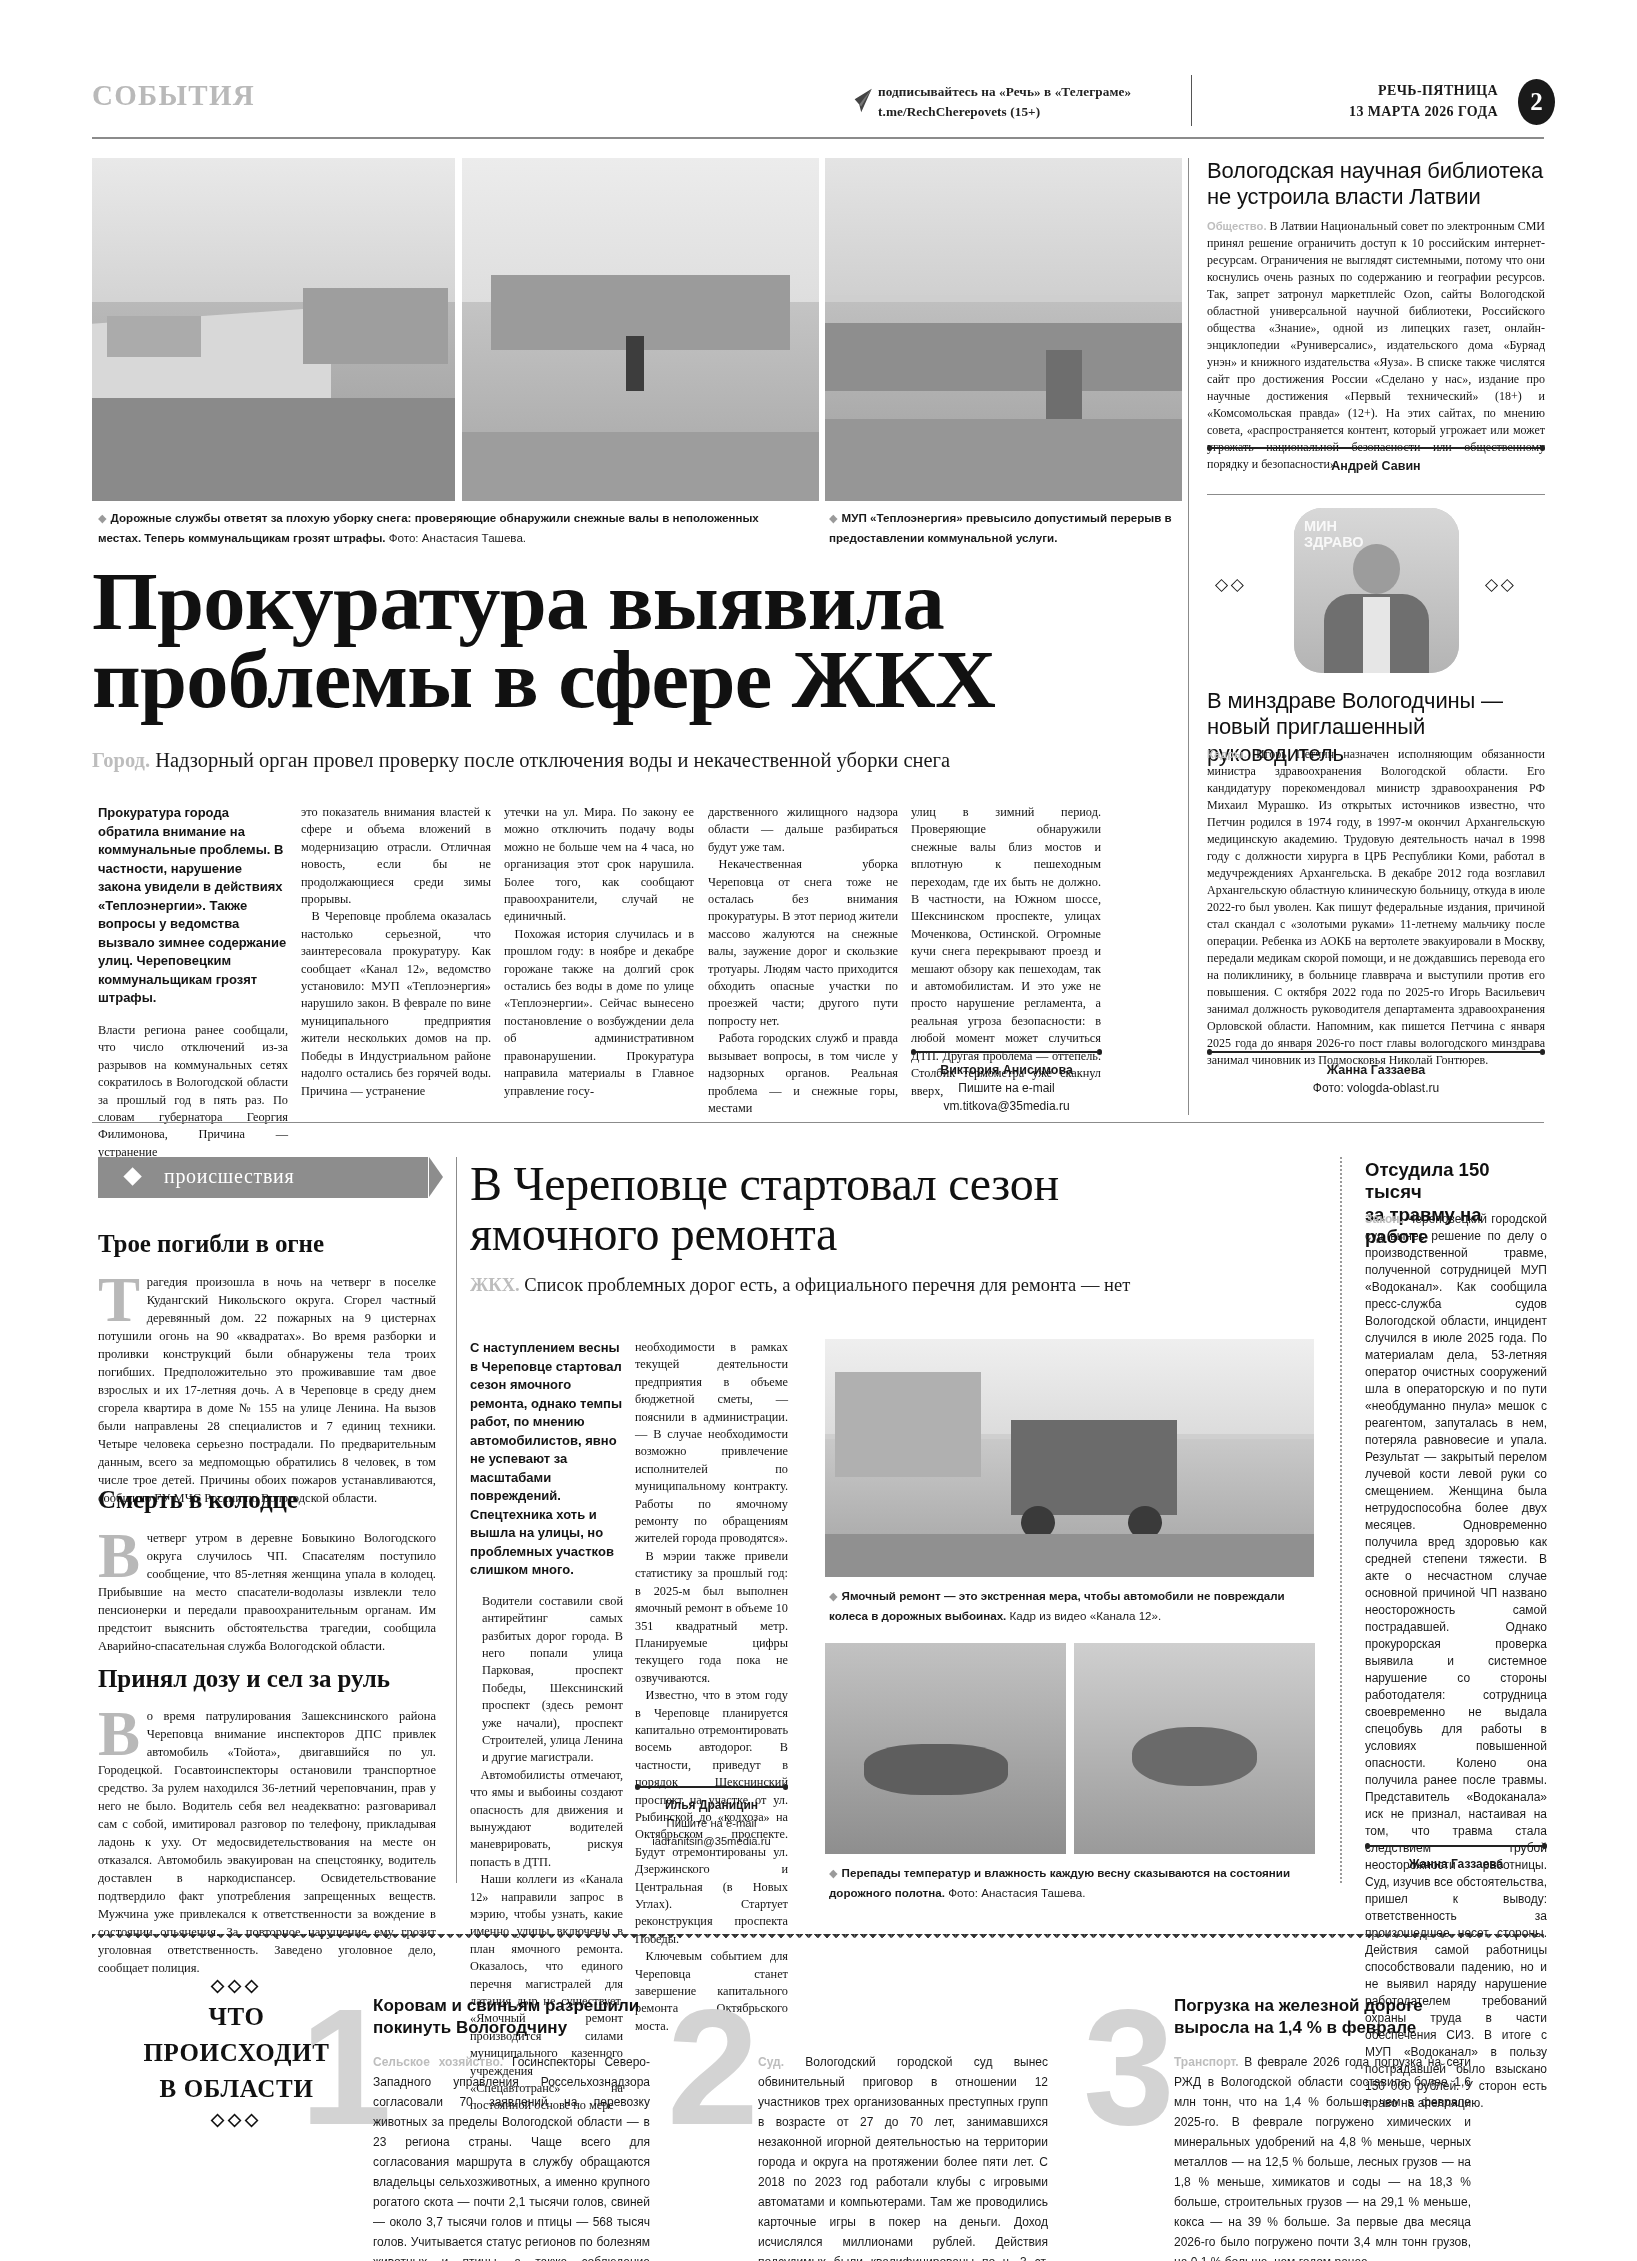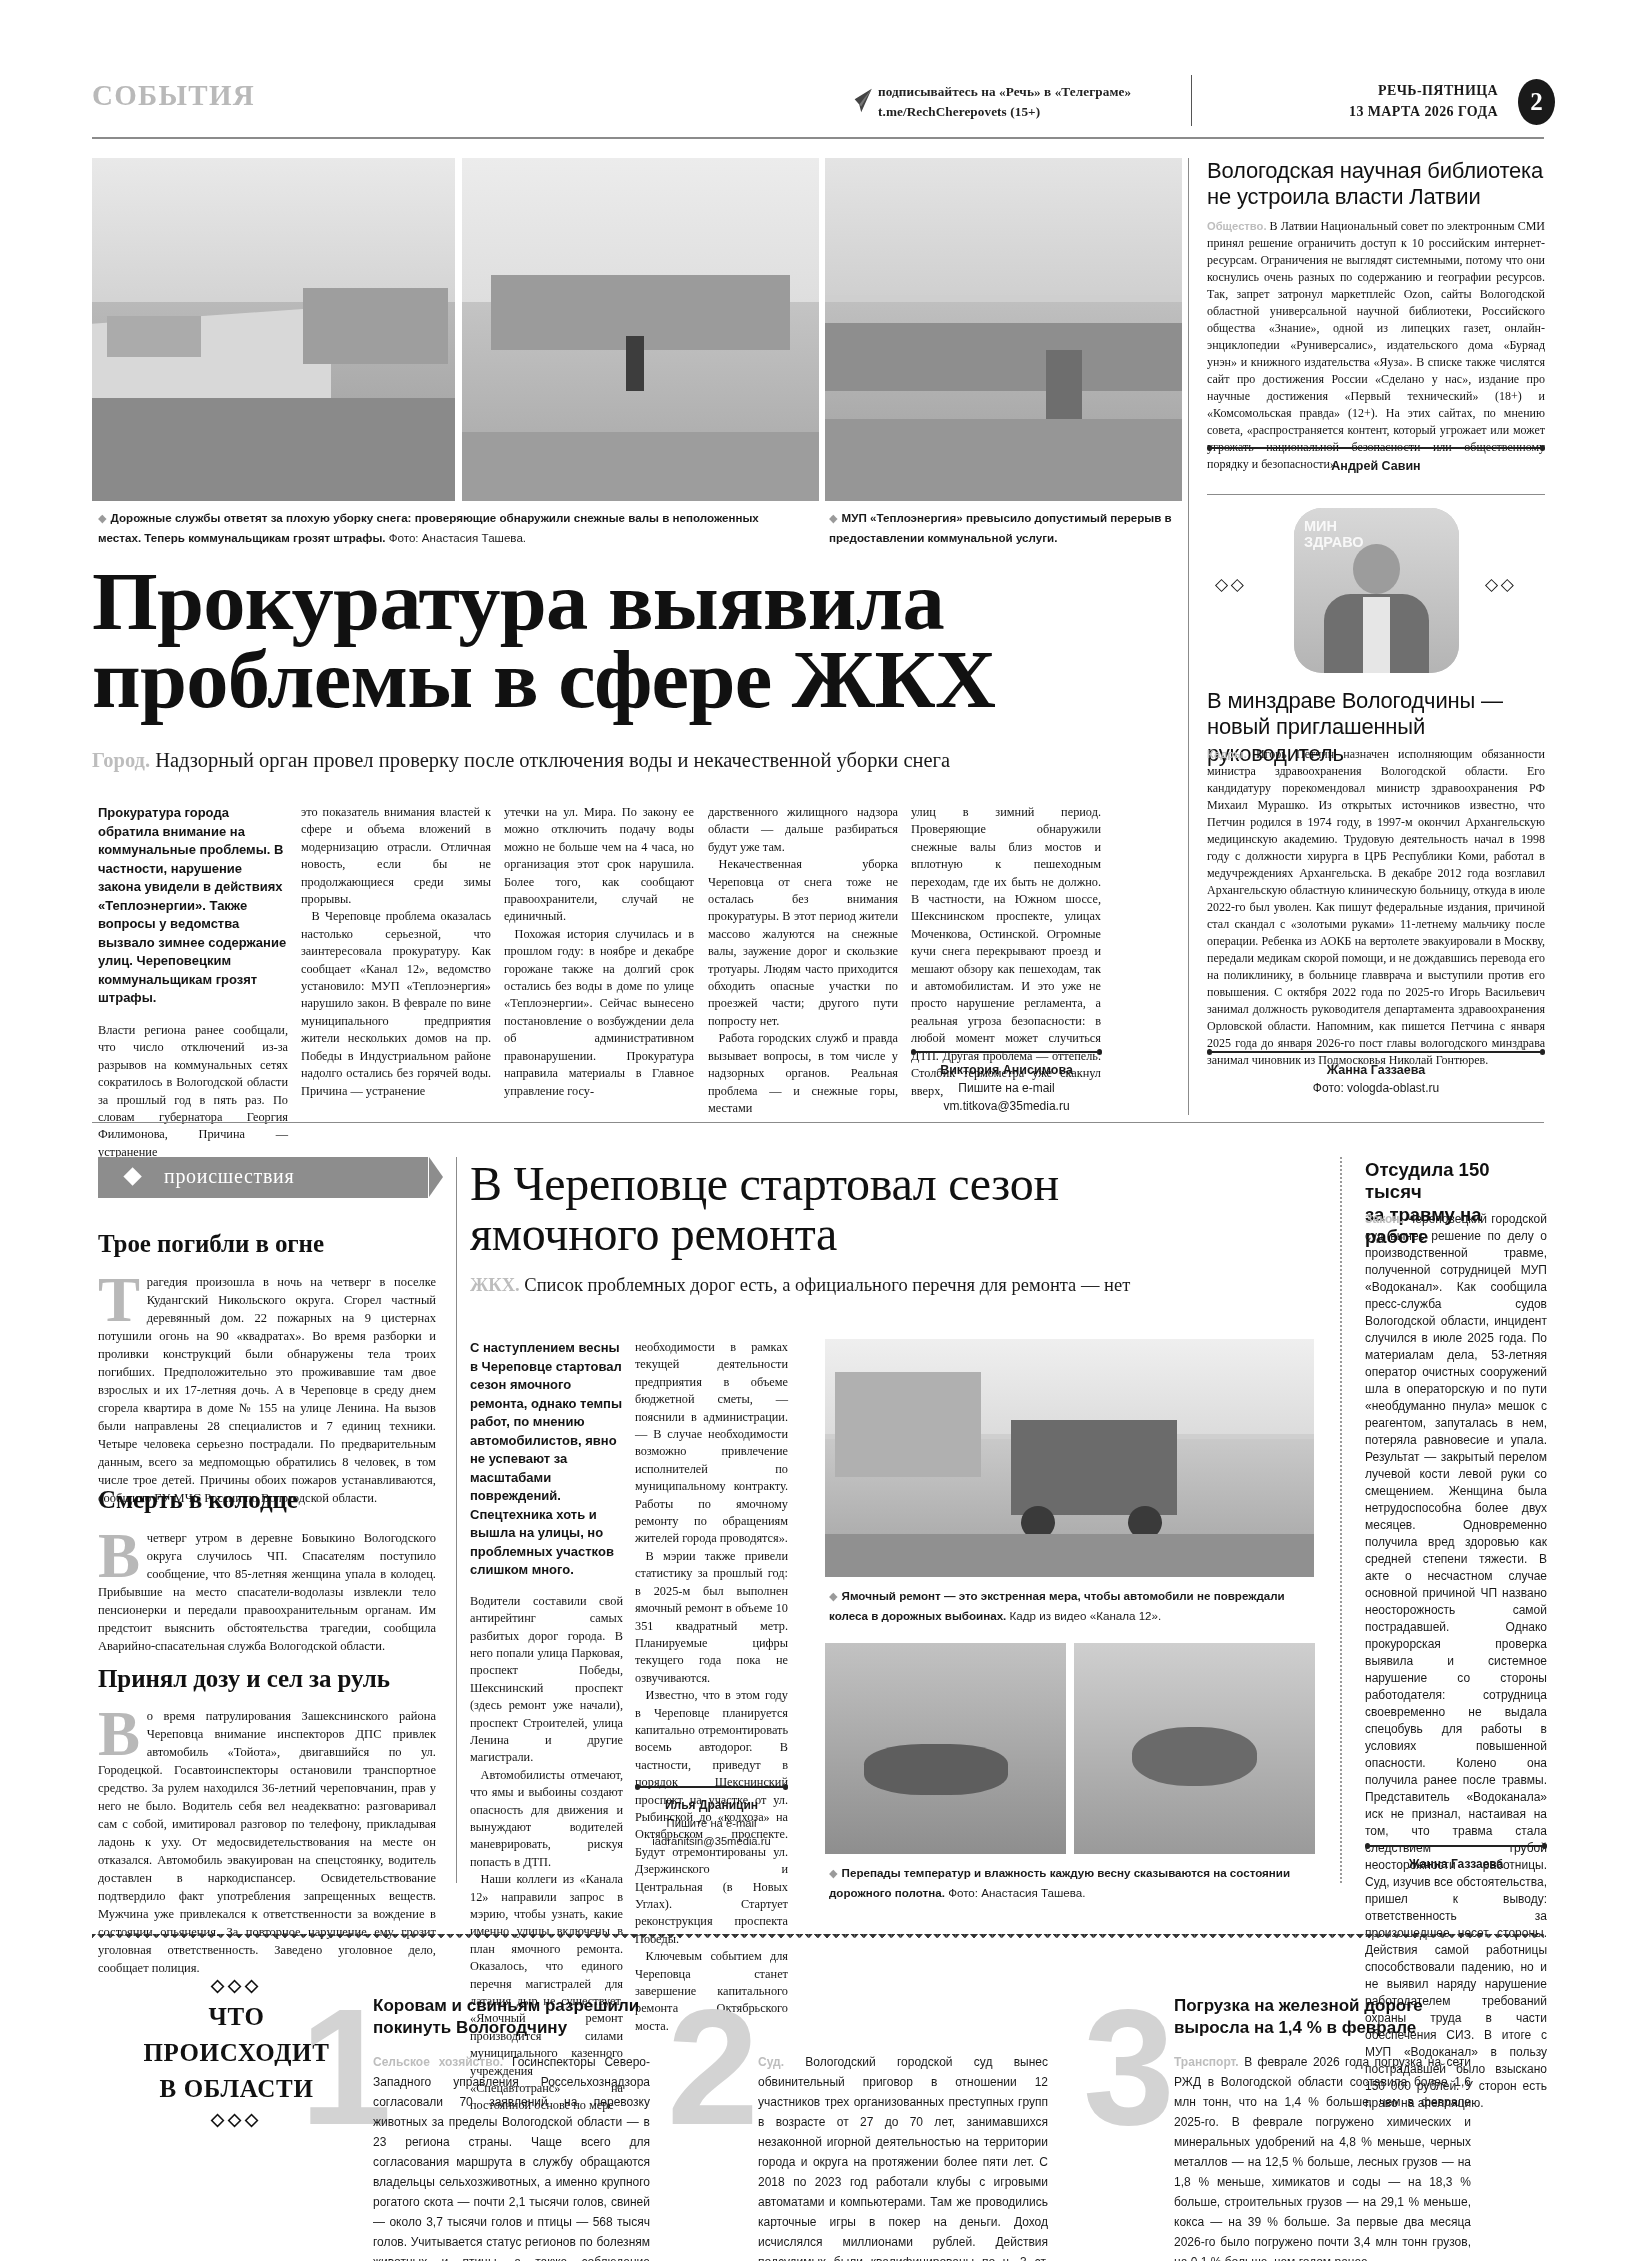--- a/index.html
+++ b/index.html
@@ -284,21 +284,21 @@
     <div>В Череповце стартовал сезон</div>
     <div>ямочного ремонта</div>
   </div>
   <div class="midsub" style="left:470px;top:1274px;width:852px;">
     <span class="kicker">ЖКХ.</span>
     <span>Список проблемных дорог есть, а официального перечня для ремонта — нет</span>
   </div>
 
   <div class="col" style="left:470px;top:1339px;width:153px;">
     <p class="lead noind">С наступлением весны в Череповце стартовал сезон ямочного ремонта, однако темпы работ, по мнению автомобилистов, явно не успевают за масштабами повреждений. Спецтехника хоть и вышла на улицы, но проблемных участков слишком много.</p>
-    <p class="noind" style="margin-top:13.2px;">Водители составили свой антирейтинг самых разбитых дорог города. В него попали улица Парковая, проспект Победы, Шекснинский проспект (здесь ремонт уже начали), проспект Строителей, улица Ленина и другие магистрали.</p>
+    <p class="noind" style="margin-top:13.2px;margin-left:12px;">Водители составили свой антирейтинг самых разбитых дорог города. В него попали улица Парковая, проспект Победы, Шекснинский проспект (здесь ремонт уже начали), проспект Строителей, улица Ленина и другие магистрали.</p>
     <p>Автомобилисты отмечают, что ямы и выбоины создают опасность для движения и вынуждают водителей маневрировать, рискуя попасть в ДТП.</p>
     <p>Наши коллеги из «Канала 12» направили запрос в мэрию, чтобы узнать, какие именно улицы включены в план ямочного ремонта. Оказалось, что единого перечня магистралей для латания дыр не существует. «Ямочный ремонт производится силами муниципального казенного учреждения «Спецавтотранс» на постоянной основе по мере</p>
   </div>
 
   <div class="col" style="left:635px;top:1339px;width:153px;">
     <p class="noind">необходимости в рамках текущей деятельности предприятия в объеме бюджетной сметы, — пояснили в администрации. — В случае необходимости возможно привлечение исполнителей по муниципальному контракту. Работы по ямочному ремонту по обращениям жителей города проводятся».</p>
     <p>В мэрии также привели статистику за прошлый год: в 2025-м был выполнен ямочный ремонт в объеме 10 351 квадратный метр. Планируемые цифры текущего года пока не озвучиваются.</p>
     <p>Известно, что в этом году в Череповце планируется капитально отремонтировать восемь автодорог. В частности, приведут в порядок Шекснинский проспект на участке от ул. Рыбинской до «колхоза» на Октябрьском проспекте. Будут отремонтированы ул. Дзержинского и Центральная (в Новых Углах). Стартует реконструкция проспекта Победы.</p>
     <p>Ключевым событием для Череповца станет завершение капитального ремонта Октябрьского моста.</p>
   </div>

